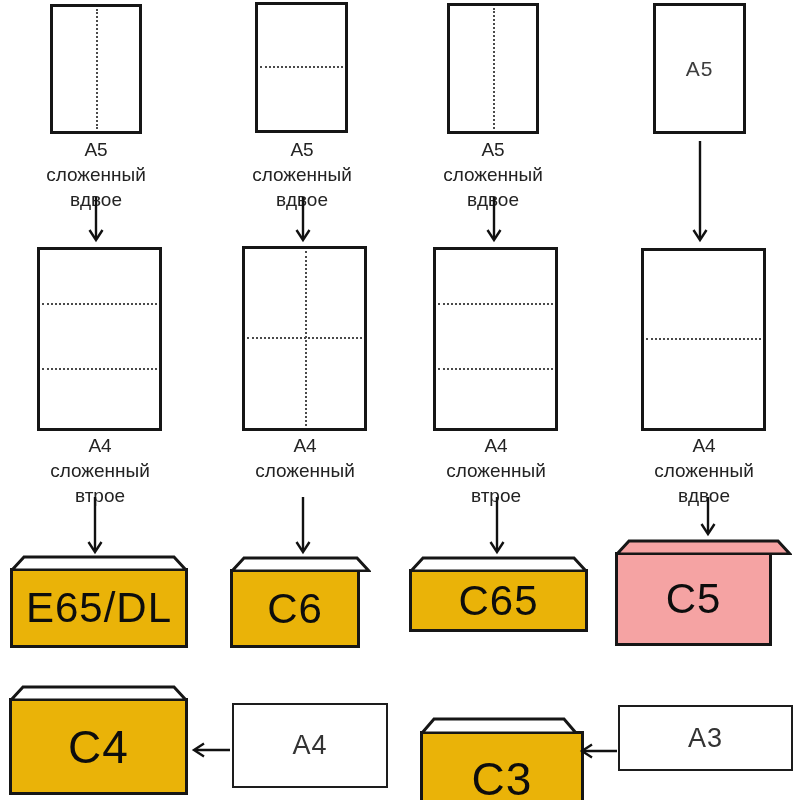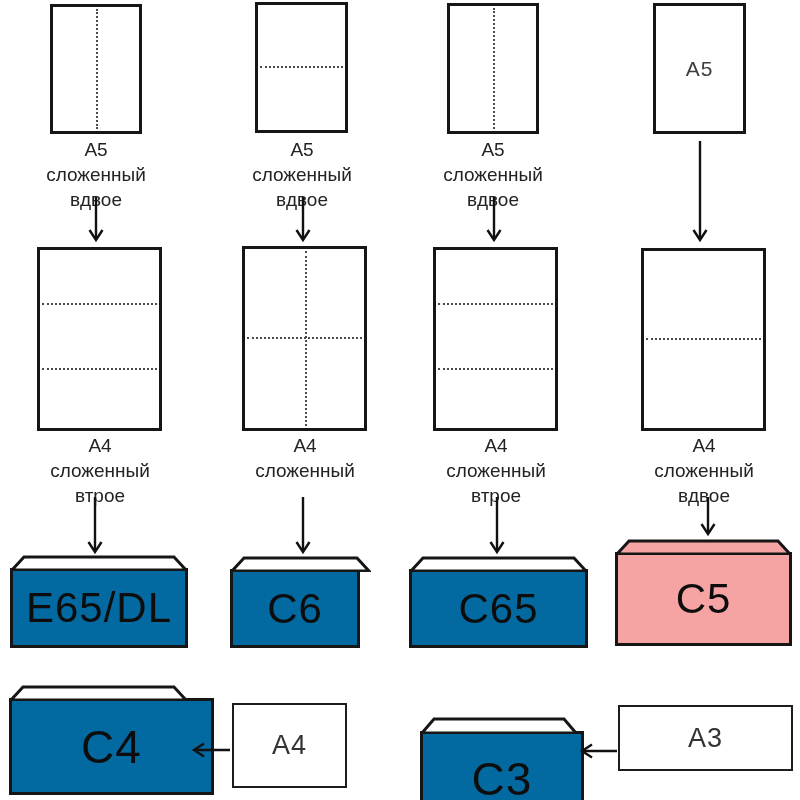--- a/index.html
+++ b/index.html
@@ -21,21 +21,21 @@
   .caption {
     position:absolute; width:180px; text-align:center;
     font-size:19px; line-height:25px; color:#232323;
   }
   .arrow { position:absolute; overflow:visible; }
   .arrow line, .arrow polyline { stroke:#111; stroke-width:2.4; fill:none; }
   .envelope { position:absolute; }
   .flap { display:block; }
   .flap polygon { fill:#fff; stroke:var(--line); stroke-width:3; }
   .env-body {
-    box-sizing:border-box; margin-top:-3px; background:#0369a1;
+    box-sizing:border-box; margin-top:-3px; background:#eab308;
     border:3px solid var(--line); display:flex; align-items:center; justify-content:center;
     font-size:42px; color:#0d0d0d; letter-spacing:1px;
   }
   .envelope.highlighted .flap polygon { fill:var(--highlight); }
   .envelope.highlighted .env-body { background:var(--highlight); }
   .env-body.big { font-size:46px; }
   .sheet-landscape {
     position:absolute; box-sizing:border-box; background:#fff;
     border:2px solid #1d1d1d; display:flex; align-items:center; justify-content:center;
     font-size:27px; color:#333; letter-spacing:1px;
@@ -154,40 +154,40 @@
   <div class="envelope" style="left:230px;top:556px;width:130px">
     <svg class="flap" width="141" height="16">
       <polygon points="2,15 14,2 127,2 139,15"></polygon>
       </svg>
     <div class="env-body" style="height:79px">C6</div>
   </div>
   <div class="envelope" style="left:409px;top:556px;width:179px">
     <svg class="flap" width="179" height="16">
       <polygon points="2,15 14,2 165,2 177,15"></polygon>
       </svg>
-    <div class="env-body" style="height:79px">C65</div>
+    <div class="env-body" style="height:63px">C65</div>
   </div>
-  <div class="envelope highlighted" style="left:615px;top:539px;width:177px">
+  <div class="envelope highlighted" style="left:615px;top:539px;width:157px">
     <svg class="flap" width="177" height="16">
       <polygon points="2,15 14,2 163,2 175,15"></polygon>
       </svg>
     <div class="env-body" style="height:94px">C5</div>
   </div>
 
-  <div class="envelope" style="left:9px;top:685px;width:205px">
+  <div class="envelope" style="left:9px;top:685px;width:179px">
     <svg class="flap" width="179" height="16">
       <polygon points="2,15 14,2 165,2 177,15"></polygon>
       </svg>
     <div class="env-body big" style="height:97px">C4</div>
   </div>
   <svg class="arrow" style="left:191px;top:741px" width="40" height="18">
     <line x1="39" y1="9" x2="4" y2="9"></line>
       <polyline points="13,2.5 3,9 13,15.5"></polyline>
     </svg>
-  <div class="sheet-landscape" style="left:232px;top:703px;width:115px;height:85px">A4</div>
+  <div class="sheet-landscape" style="left:232px;top:703px;width:156px;height:85px">A4</div>
 
   <div class="envelope" style="left:420px;top:717px;width:164px">
     <svg class="flap" width="158" height="17">
       <polygon points="2,16 14,2 144,2 156,16"></polygon>
       </svg>
     <div class="env-body big" style="height:95px">C3</div>
   </div>
   <svg class="arrow" style="left:579px;top:742px" width="39" height="18">
     <line x1="38" y1="9" x2="4" y2="9"></line>
       <polyline points="13,2.5 3,9 13,15.5"></polyline>

